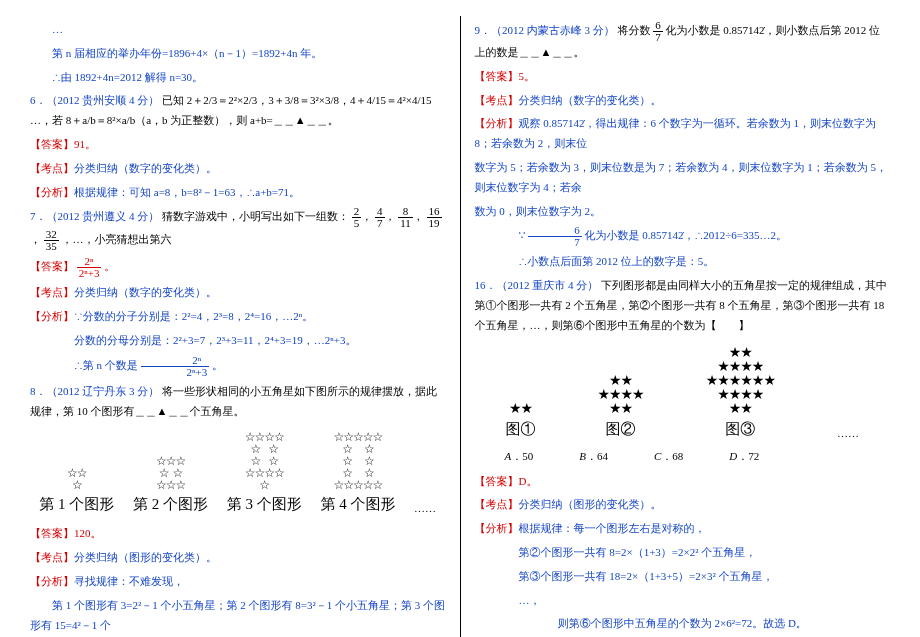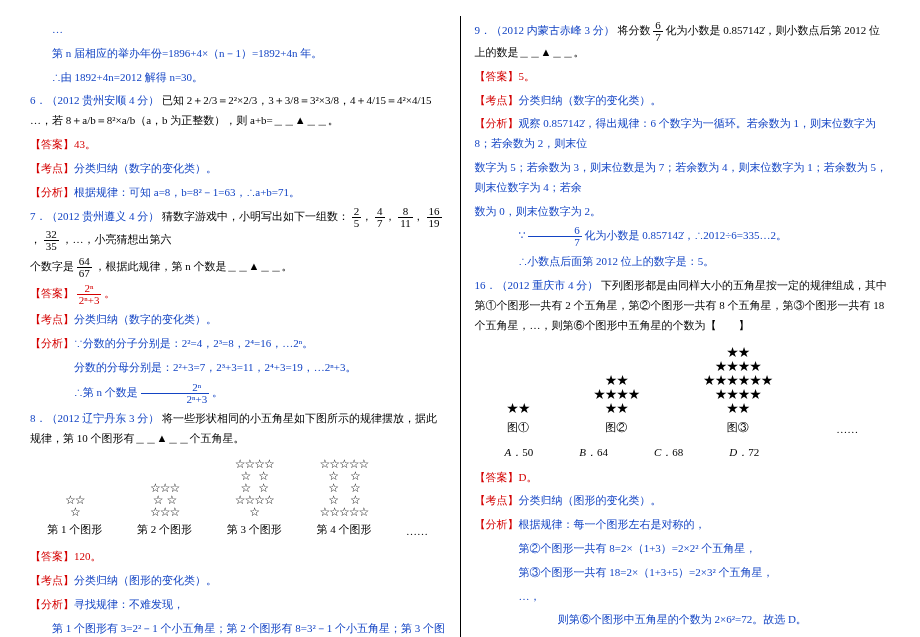--- a/index.html
+++ b/index.html
@@ -50,63 +50,58 @@
   .figitem { display: flex; flex-direction: column; align-items: center; gap: 4px; }
   .star-block {
     display: flex;
     flex-direction: column;
     align-items: center;
     line-height: 1;
     font-size: 12px;
     letter-spacing: -1px;
   }
   .star-row { white-space: nowrap; }
-  .caption { font-size: 11px; }
+  .caption { font-size: 15px; }
   .options { display: flex; gap: 46px; margin: 8px 0 8px 30px; font-style: italic; }
   .options span { font-style: normal; }
   .rec { cursor: default; }
 </style>
 </head>
 <body>
 
 <div class="columns">
 
   <div class="col col-left">
     <p class="blue indent">…</p>
     <p class="blue indent">第 n 届相应的举办年份=1896+4×（n－1）=1892+4n 年。</p>
     <p class="blue indent">∴由 1892+4n=2012 解得 n=30。</p>
 
     <p>
       <span class="blue">6．（2012 贵州安顺 4 分）</span>
       <span class="black">已知 2＋2/3＝2²×2/3，3＋3/8＝3²×3/8，4＋4/15＝4²×4/15 …，若 8＋a/b＝8²×a/b（a，b 为正整数），则 a+b=＿＿▲＿＿。</span>
     </p>
     <p class="red">
-      <span>【答案】</span><span>43。</span>
+      <span>【答案】</span><span>91。</span>
     </p>
     <p>
       <span class="red">【考点】</span><span class="blue">分类归纳（数字的变化类）。</span>
     </p>
     <p>
       <span class="red">【分析】</span><span class="blue">根据规律：可知 a=8，b=8²－1=63，∴a+b=71。</span>
     </p>
 
     <p>
       <span class="blue">7．（2012 贵州遵义 4 分）</span>
       <span class="black">猜数字游戏中，小明写出如下一组数：</span>
       <span class="frac black"><span class="num">2</span><span class="den">5</span></span>，
       <span class="frac black"><span class="num">4</span><span class="den">7</span></span>，
       <span class="frac black"><span class="num">8</span><span class="den">11</span></span>，
       <span class="frac black"><span class="num">16</span><span class="den">19</span></span>，
       <span class="frac black"><span class="num">32</span><span class="den">35</span></span>
       <span class="black">，…，小亮猜想出第六</span>
-    </p>
-    <p>
-      <span class="black">个数字是</span>
-      <span class="frac black"><span class="num">64</span><span class="den">67</span></span>
-      <span class="black">，根据此规律，第 n 个数是＿＿▲＿＿。</span>
     </p>
     <p class="red">
       <span>【答案】</span>
       <span class="frac red"><span class="num">2ⁿ</span><span class="den">2ⁿ+3</span></span>
       <span>。</span>
     </p>
     <p><span class="red">【考点】</span><span class="blue">分类归纳（数字的变化类）。</span></p>
     <p><span class="red">【分析】</span><span class="blue rec">∵分数的分子分别是：2²=4，2³=8，2⁴=16，…2ⁿ。</span></p>
     <p class="blue indent2">分数的分母分别是：2²+3=7，2³+3=11，2⁴+3=19，…2ⁿ+3。</p>
     <p class="blue indent2">

